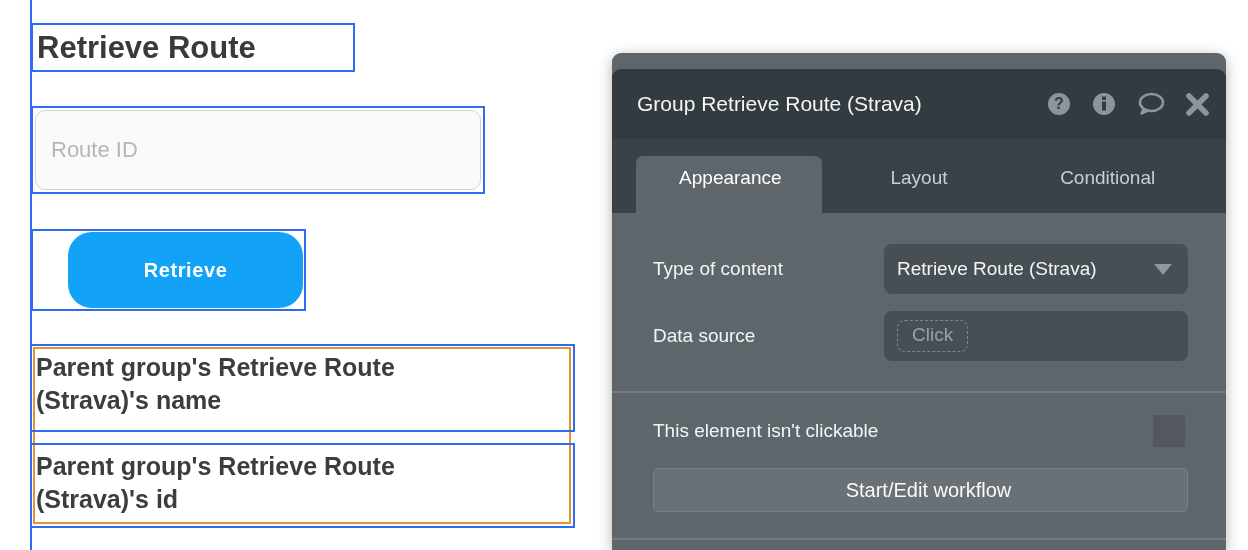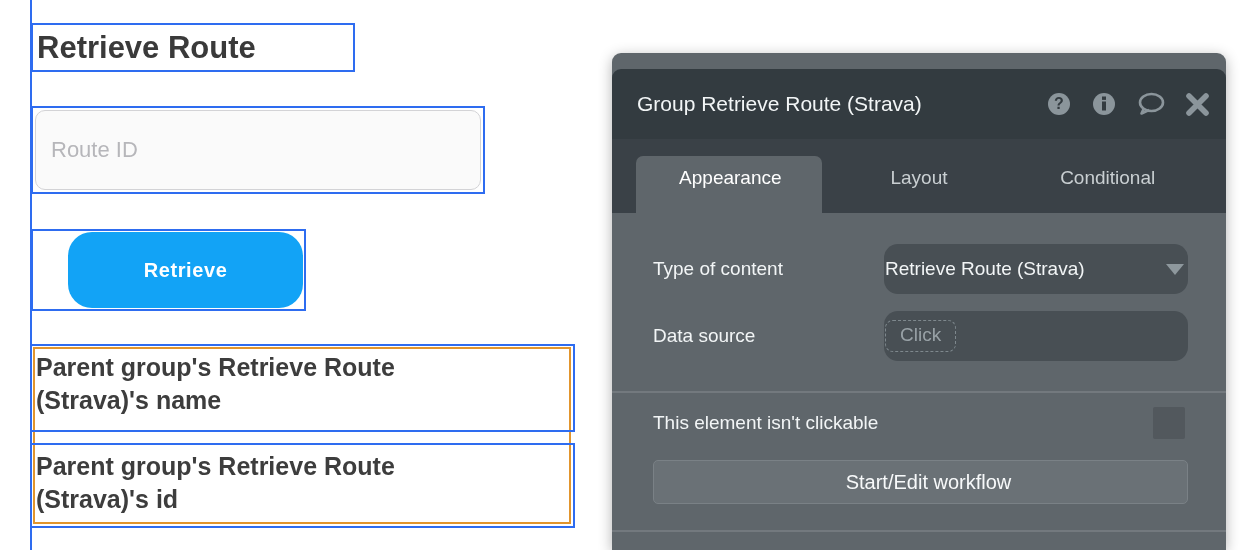--- a/index.html
+++ b/index.html
@@ -53,32 +53,32 @@
   .tab.active { align-items:flex-end; }
   .tab.active .tab-bg { position:absolute; top:17px; bottom:0; width:186px;
                         background:#5f666b; border-radius:7px 7px 0 0; left:24px; }
   .tab.active span { position:relative; color:#ffffff; }
 
   .panel-body { padding:0 38px 0 41px; }
   .prop-row { display:flex; align-items:center; height:50px; }
   .row1 { margin-top:31px; }
   .row2 { margin-top:17px; }
   .prop-label { font-size:19px; color:#f2f5f6; flex:1; }
-  .control { width:304px; height:50px; background:#484f54; border-radius:14px;
-             display:flex; align-items:center; padding:0 1px; cursor:pointer; }
+  .control { width:304px; height:50px; background:#484f54; border-radius:8px;
+             display:flex; align-items:center; padding:0 13px; cursor:pointer; }
   .control .val { font-size:19px; color:#f2f5f6; flex:1; }
   .caret { width:0; height:0; border-left:9px solid transparent; border-right:9px solid transparent;
            border-top:11px solid #8e989d; margin-right:3px; }
   .click-chip { border:1.5px dashed #7e888d; border-radius:8px; padding:3px 14px 5px 14px;
                 font-size:19px; color:#98a1a6; }
 
   .divider { border-top:2px solid rgba(255,255,255,0.13); margin:30px -38px 0 -41px; }
   .divider2 { border-top:2px solid rgba(255,255,255,0.13); margin:26px -38px 0 -41px; }
 
-  .check-row { display:flex; align-items:center; margin-top:12px; height:36px;gap:43px; }
+  .check-row { display:flex; align-items:center; margin-top:20px; height:36px;gap:43px; }
   .check-row .prop-label { flex:1; }
   .checkbox { width:32px; height:32px; background:#52585d; border-radius:2px;
               margin-right:3px; cursor:pointer; }
 
   .wf-btn { margin-top:19px; width:100%; height:44px; background:#6a7176;
             border:1px solid #7a8186; border-radius:5px; color:#f7f9fa; font-size:20px;
             font-family:"Liberation Sans", sans-serif; cursor:pointer;padding-left:16px; }
 </style>
 </head>
 <body>

